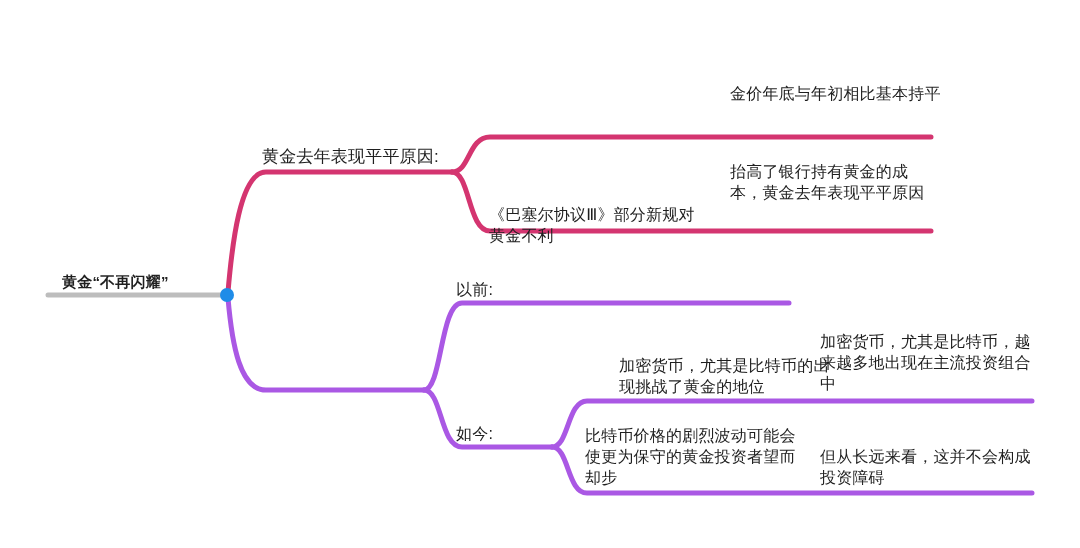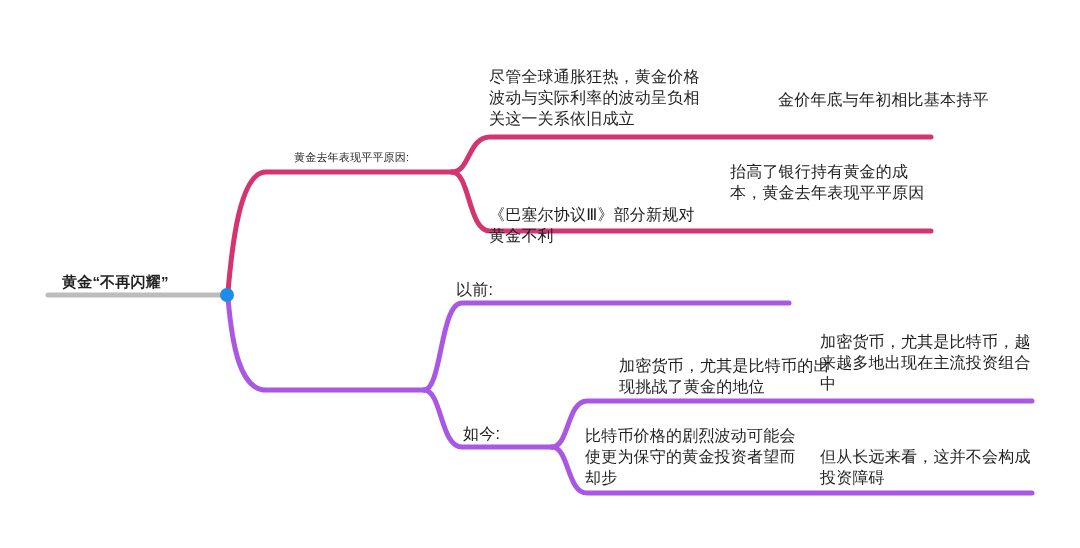--- a/index.html
+++ b/index.html
@@ -22,21 +22,21 @@
     font-size:16px;line-height:21px;
     letter-spacing:0.2px;
     white-space:normal;
     word-break:break-all;
   }
   .root-label{
     font-size:15px;font-weight:700;line-height:24px;
     white-space:nowrap;
   }
   .branch-label{
-    font-size:11px;font-weight:400;line-height:22px;white-space:nowrap;margin-left:32px;
+    font-size:17px;font-weight:400;line-height:22px;white-space:nowrap;
   }
   .sub-label{white-space:nowrap;}
 </style>
 </head>
 <body>
 
 <div class="canvas">
 
   <svg class="links" viewBox="0 0 1080 548">
 
@@ -52,33 +52,32 @@
     <path class="l-purple" d="M 552 447 C 569 447 567 401 587 401 L 1032 401"></path>
     <path class="l-purple" d="M 552 447 C 569 447 567 493 587 493 L 1032 493"></path>
 
     <circle class="dot" cx="227" cy="295" r="7"></circle>
   </svg>
 
   <div class="node root-label" style="left:62px;top:270px;">黄金“不再闪耀”</div>
 
   <div class="node branch-label" style="left:262px;top:146px;">黄金去年表现平平原因:</div>
 
-  <div class="node" style="left:489px;top:66px;width:212px;">尽管全球通胀狂热，黄金价格波动与实际利率的波动呈负相关这一关系依旧成立</div>
 
-  <div class="node" style="left:730px;top:89px;width:212px;margin-left:48px;">金价年底与年初相比基本持平</div>
+  <div class="node" style="left:730px;top:83px;width:212px;">金价年底与年初相比基本持平</div>
 
   <div class="node" style="left:489px;top:184px;width:216px;margin-top:20px;">《巴塞尔协议Ⅲ》部分新规对黄金不利</div>
 
   <div class="node" style="left:730px;top:161px;width:210px;">抬高了银行持有黄金的成本，黄金去年表现平平原因</div>
 
 
   <div class="node sub-label" style="left:456px;top:279px;">以前:</div>
 
 
-  <div class="node sub-label" style="left:456px;top:423px;margin-left:7px;">如今:</div>
+  <div class="node sub-label" style="left:456px;top:423px;">如今:</div>
 
   <div class="node" style="left:585px;top:355px;width:214px;margin-left:34px;">加密货币，尤其是比特币的出现挑战了黄金的地位</div>
 
   <div class="node" style="left:820px;top:331px;width:216px;">加密货币，尤其是比特币，越来越多地出现在主流投资组合中</div>
 
   <div class="node" style="left:820px;top:446px;width:212px;">但从长远来看，这并不会构成投资障碍</div>
 
   <div class="node" style="left:585px;top:425px;width:220px;">比特币价格的剧烈波动可能会使更为保守的黄金投资者望而却步</div>
 
 </div>

